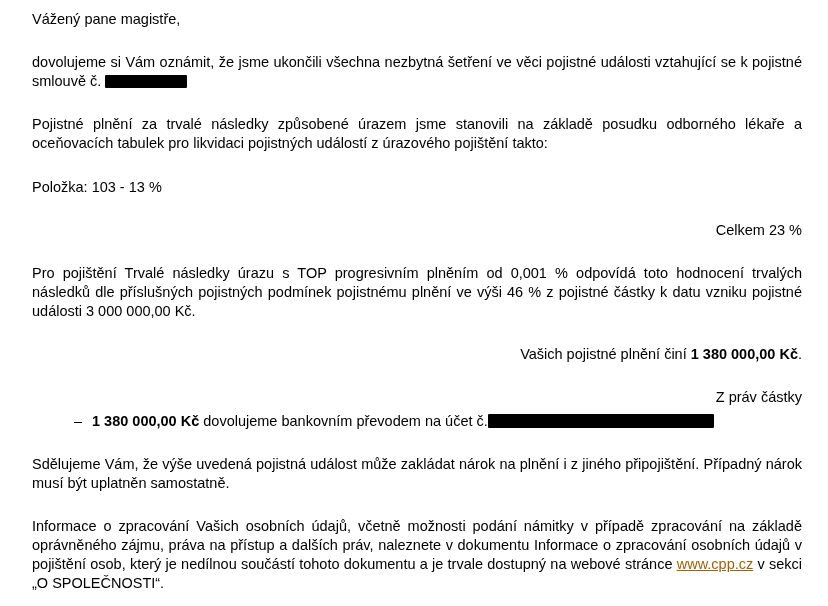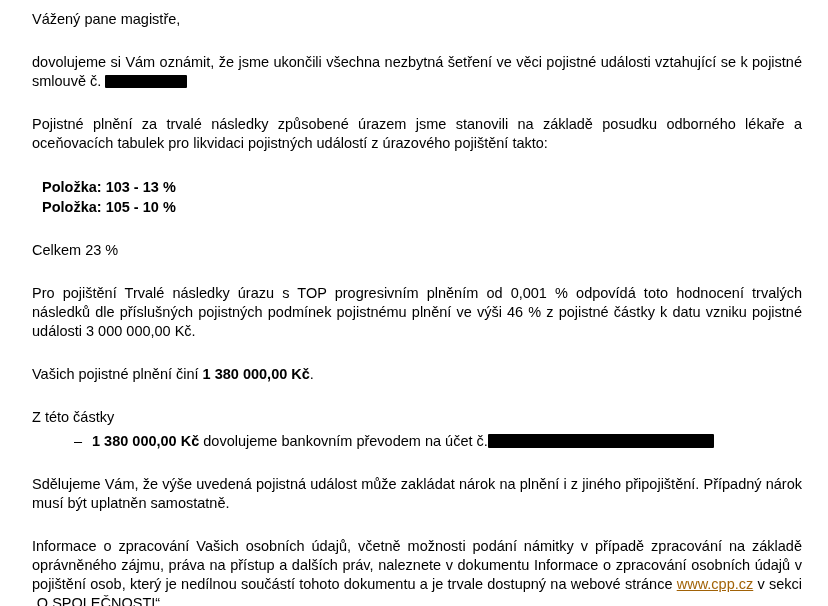--- a/index.html
+++ b/index.html
@@ -29,26 +29,25 @@
   }
   p {
     margin: 0;
     font-size: 14.5px;
     line-height: 19px;
     text-align: justify;
     text-justify: inter-word;
   }
   .gap-lg { height: 24px; }
   .gap-sm { height: 4px; }
-  .nojust { text-align: left; }
+  .nojust { text-align: right; }
   .item-line {
-    margin-left: 10px;
+    margin-left: 0;
     font-size: 14.5px;
     line-height: 20px;
-    font-weight: bold;
   }
   .bold { font-weight: bold; }
   .redaction {
     display: inline-block;
     background: #000000;
     height: 13px;
     vertical-align: -2px;
     border-radius: 1px;
   }
   .redaction.small { width: 82px; }
@@ -82,37 +81,36 @@
 
     <p><span>dovolujeme si Vám oznámit, že jsme ukončili všechna nezbytná šetření ve věci pojistné události vztahující se k pojistné smlouvě č. </span><span class="redaction small"></span></p>
 
     <div class="gap-lg"></div>
 
     <p>Pojistné plnění za trvalé následky způsobené úrazem jsme stanovili na základě posudku odborného lékaře a oceňovacích tabulek pro likvidaci pojistných událostí z úrazového pojištění takto:</p>
 
     <div class="gap-lg"></div>
 
     <div class="item-line">Položka: 103 - 13 %</div>
-    <div class="item-line">Položka: 105 - 10 %</div>
 
     <div class="gap-lg"></div>
 
     <p class="nojust">Celkem 23 %</p>
 
     <div class="gap-lg"></div>
 
     <p>Pro pojištění Trvalé následky úrazu s TOP progresivním plněním od 0,001 % odpovídá toto hodnocení trvalých následků dle příslušných pojistných podmínek pojistnému plnění ve výši 46 % z pojistné částky k datu vzniku pojistné události 3 000 000,00 Kč.</p>
 
     <div class="gap-lg"></div>
 
     <p class="nojust"><span>Vašich pojistné plnění činí </span><span class="bold">1 380 000,00 Kč</span><span>.</span></p>
 
     <div class="gap-lg"></div>
 
-    <p class="nojust">Z této částky</p>
+    <p class="nojust">Z práv částky</p>
 
     <div class="gap-sm"></div>
 
     <div class="bullet-row">
       <span class="bullet-dash">–</span>
       <span><span class="bold">1 380 000,00 Kč</span><span> dovolujeme bankovním převodem na účet č.</span><span class="redaction long"></span></span>
     </div>
 
     <div class="gap-lg"></div>
 

